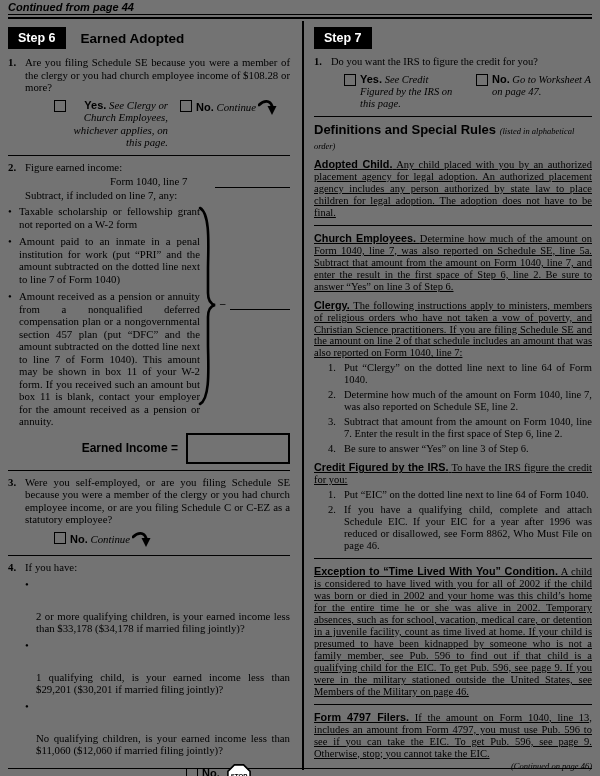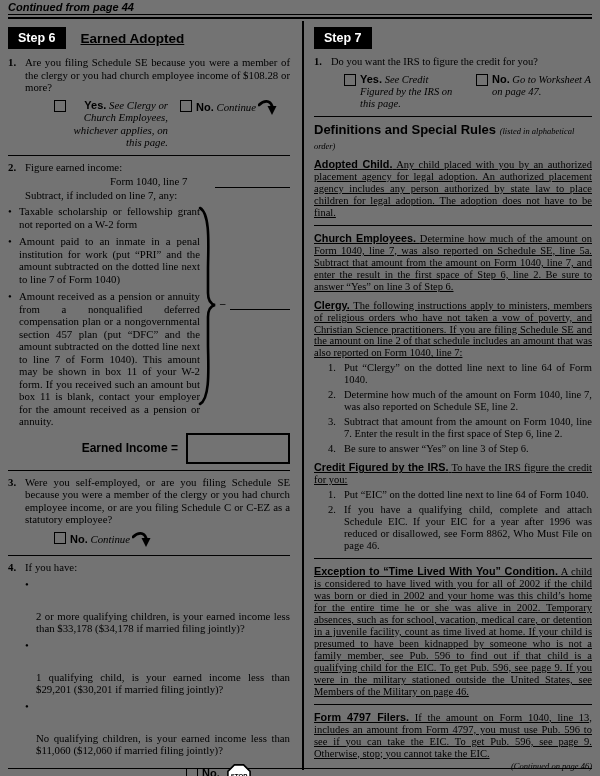--- a/index.html
+++ b/index.html
@@ -6,21 +6,21 @@
   .page{position:relative;width:600px;height:776px;background:#737373;color:#000;
         font-family:"Liberation Serif",serif;font-size:10.8px;line-height:1.16;overflow:hidden;}
   .topnote{position:absolute;left:8px;top:1px;font:bold italic 11px "Liberation Sans",sans-serif;}
   .toprule{position:absolute;left:8px;top:14px;width:584px;height:2px;
            border-top:1.5px solid #000;border-bottom:2.5px solid #000;}
   .colsep{position:absolute;left:302px;top:21px;width:2px;height:749px;background:#000;}
   .botrule{position:absolute;left:8px;top:768px;width:584px;border-top:1.5px solid #000;}
   .col-left{position:absolute;left:8px;top:27px;width:282px;}
   .col-right{position:absolute;left:314px;top:27px;width:278px;font-size:10.5px;line-height:1.14;}
 
-  .stephdr{display:flex;align-items:center;gap:15px;margin-bottom:7px;text-decoration:underline;}
+  .stephdr{display:flex;align-items:center;gap:15px;margin-bottom:7px;}
   .chip{background:#000;color:#fff;font:bold 12.5px "Liberation Sans",sans-serif;padding:4px 10px;}
   .stitle{font:bold 13.5px "Liberation Sans",sans-serif;}
 
   .q{display:flex;margin-top:3px;}
   .qn{font-weight:bold;width:17px;flex:none;}
   .qt{flex:1;text-align:justify;}
 
   .rule{border:none;border-top:1.5px solid #000;margin:6px 0 5px 0;}
 
   .cbarea{display:flex;margin:5px 0 4px 46px;gap:12px;}

